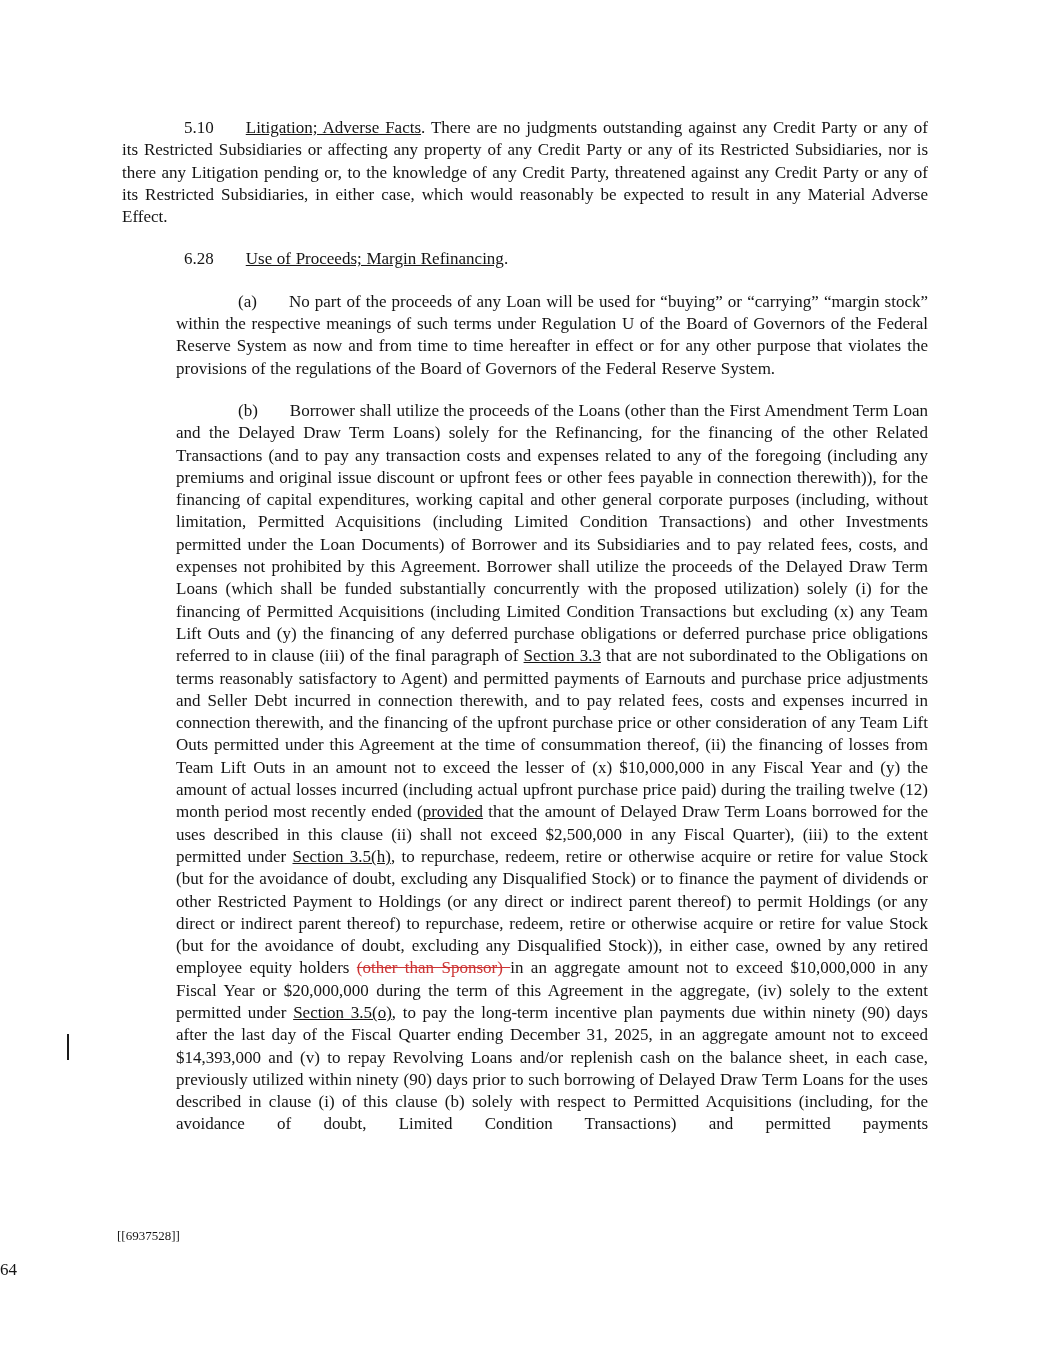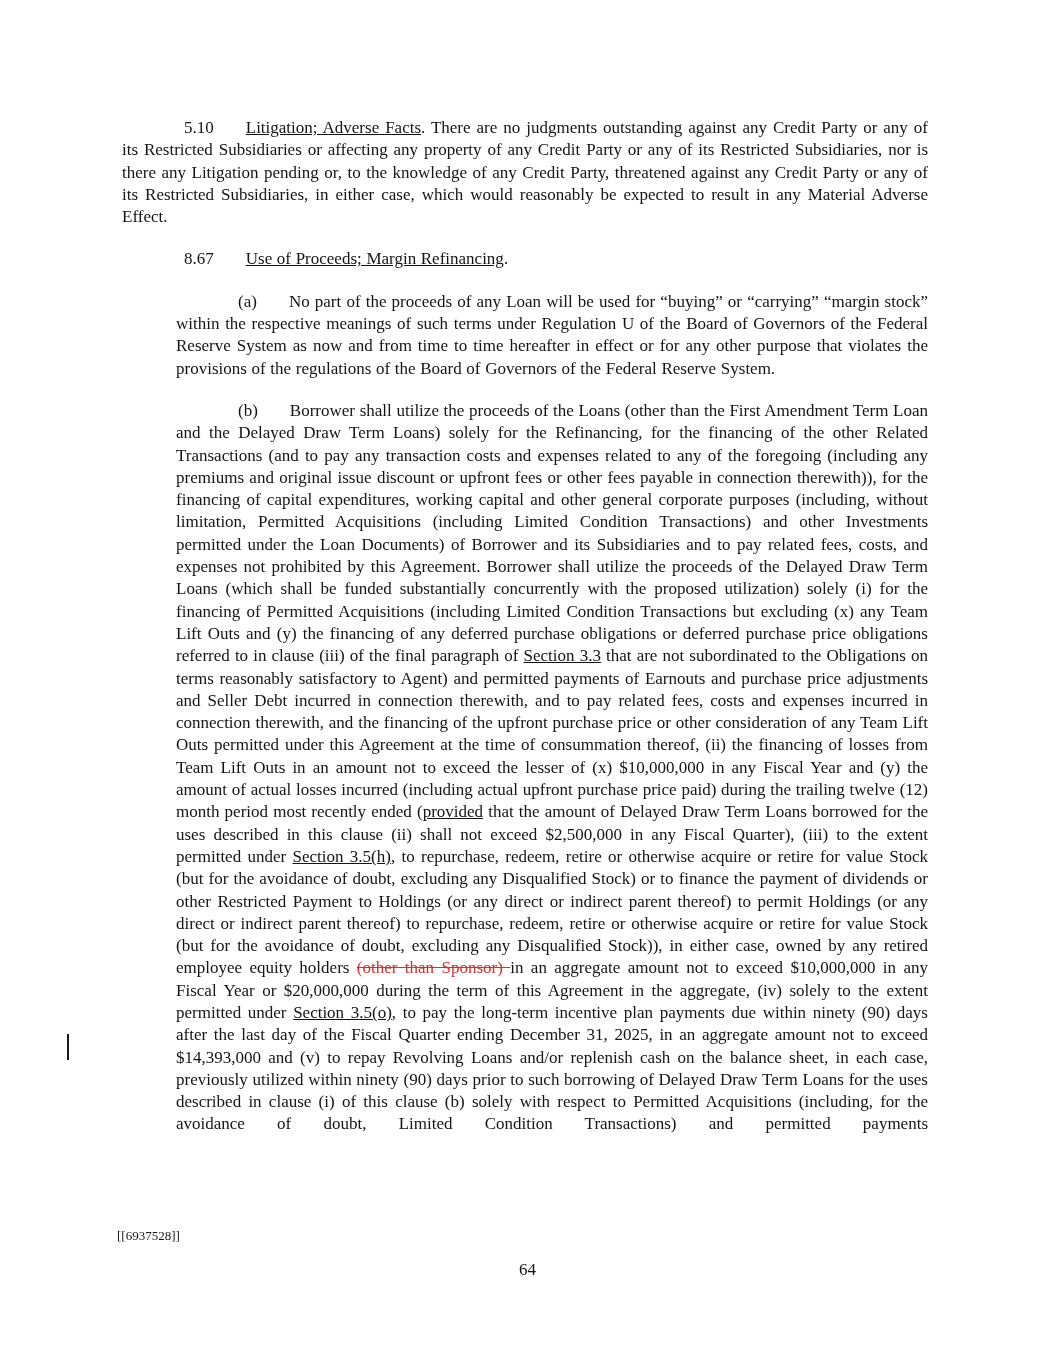--- a/index.html
+++ b/index.html
@@ -39,39 +39,39 @@
   .change-bar {
     position: absolute;
     left: 67px; top: 1034px;
     width: 2px; height: 26px;
     background: #1a1a1a;
   }
   .footer-page-number {
     position: absolute;
     left: 0; top: 1260px;
     width: 1055px;
-    text-align: center;
+    text-align: left;
     font-size: 17px;
   }
   .footer-doc-id {
     position: absolute;
     left: 117px; top: 1228px;
     font-size: 13px;
   }
 </style>
 </head>
 <body style="color: rgb(20, 20, 20); background: rgb(255, 255, 255);">
 
 <div class="page">
 
   <div class="change-bar"></div>
 
   <div class="content">
     <p class="para section"><span class="seg-n">5.10</span><span class="seg-tab">&nbsp;</span><span class="seg-u">Litigation; Adverse Facts</span><span class="seg-n">. There are no judgments outstanding against any Credit Party or any of its Restricted Subsidiaries or affecting any property of any Credit Party or any of its Restricted Subsidiaries, nor is there any Litigation pending or, to the knowledge of any Credit Party, threatened against any Credit Party or any of its Restricted Subsidiaries, in either case, which would reasonably be expected to result in any Material Adverse Effect.</span></p>
-    <p class="para section"><span class="seg-n">8.67</span><span class="seg-tab">&nbsp;</span><span class="seg-u">Use of Proceeds; Margin Refinancing</span><span class="seg-n">.</span></p>
+    <p class="para section"><span class="seg-n">6.28</span><span class="seg-tab">&nbsp;</span><span class="seg-u">Use of Proceeds; Margin Refinancing</span><span class="seg-n">.</span></p>
     <p class="para clause"><span class="seg-n">(a)</span><span class="seg-tab">&nbsp;</span><span class="seg-n">No part of the proceeds of any Loan will be used for “buying” or “carrying” “margin stock” within the respective meanings of such terms under Regulation U of the Board of Governors of the Federal Reserve System as now and from time to time hereafter in effect or for any other purpose that violates the provisions of the regulations of the Board of Governors of the Federal Reserve System.</span></p>
     <p class="para clause continued"><span class="seg-n">(b)</span><span class="seg-tab">&nbsp;</span><span class="seg-n">Borrower shall utilize the proceeds of the Loans (other than the First Amendment Term Loan and the Delayed Draw Term Loans) solely for the Refinancing, for the financing of the other Related Transactions (and to pay any transaction costs and expenses related to any of the foregoing (including any premiums and original issue discount or upfront fees or other fees payable in connection therewith)), for the financing of capital expenditures, working capital and other general corporate purposes (including, without limitation, Permitted Acquisitions (including Limited Condition Transactions) and other Investments permitted under the Loan Documents) of Borrower and its Subsidiaries and to pay related fees, costs, and expenses not prohibited by this Agreement. Borrower shall utilize the proceeds of the Delayed Draw Term Loans (which shall be funded substantially concurrently with the proposed utilization) solely (i) for the financing of Permitted Acquisitions (including Limited Condition Transactions but excluding (x) any Team Lift Outs and (y) the financing of any deferred purchase obligations or deferred purchase price obligations referred to in clause (iii) of the final paragraph of </span><span class="seg-u">Section 3.3</span><span class="seg-n"> that are not subordinated to the Obligations on terms reasonably satisfactory to Agent) and permitted payments of Earnouts and purchase price adjustments and Seller Debt incurred in connection therewith, and to pay related fees, costs and expenses incurred in connection therewith, and the financing of the upfront purchase price or other consideration of any Team Lift Outs permitted under this Agreement at the time of consummation thereof, (ii) the financing of losses from Team Lift Outs in an amount not to exceed the lesser of (x) $10,000,000 in any Fiscal Year and (y) the amount of actual losses incurred (including actual upfront purchase price paid) during the trailing twelve (12) month period most recently ended (</span><span class="seg-u">provided</span><span class="seg-n"> that the amount of Delayed Draw Term Loans borrowed for the uses described in this clause (ii) shall not exceed $2,500,000 in any Fiscal Quarter), (iii) to the extent permitted under </span><span class="seg-u">Section 3.5(h)</span><span class="seg-n">, to repurchase, redeem, retire or otherwise acquire or retire for value Stock (but for the avoidance of doubt, excluding any Disqualified Stock) or to finance the payment of dividends or other Restricted Payment to Holdings (or any direct or indirect parent thereof) to permit Holdings (or any direct or indirect parent thereof) to repurchase, redeem, retire or otherwise acquire or retire for value Stock (but for the avoidance of doubt, excluding any Disqualified Stock)), in either case, owned by any retired employee equity holders </span><span class="seg-strike">(other than Sponsor)&nbsp;</span><span class="seg-n">in an aggregate amount not to exceed $10,000,000 in any Fiscal Year or $20,000,000 during the term of this Agreement in the aggregate, (iv) solely to the extent permitted under </span><span class="seg-u">Section 3.5(o)</span><span class="seg-n">, to pay the long-term incentive plan payments due within ninety (90) days after the last day of the Fiscal Quarter ending December 31, 2025, in an aggregate amount not to exceed $14,393,000 and (v) to repay Revolving Loans and/or replenish cash on the balance sheet, in each case, previously utilized within ninety (90) days prior to such borrowing of Delayed Draw Term Loans for the uses described in clause (i) of this clause (b) solely with respect to Permitted Acquisitions (including, for the avoidance of doubt, Limited Condition Transactions) and permitted payments</span></p>
   </div>
 
   <div class="footer-page-number">64</div>
   <div class="footer-doc-id">[[6937528]]</div>
 
 </div>
 
 </body></html>

